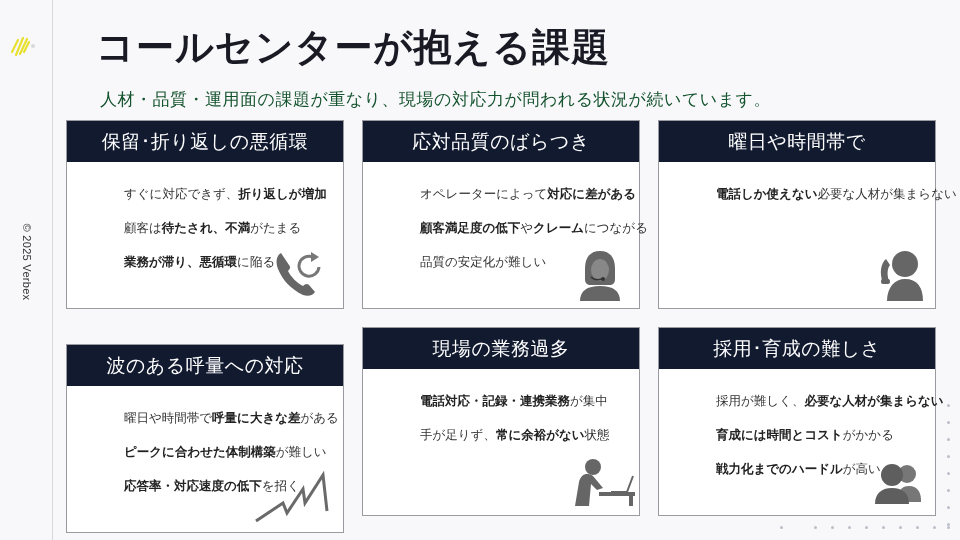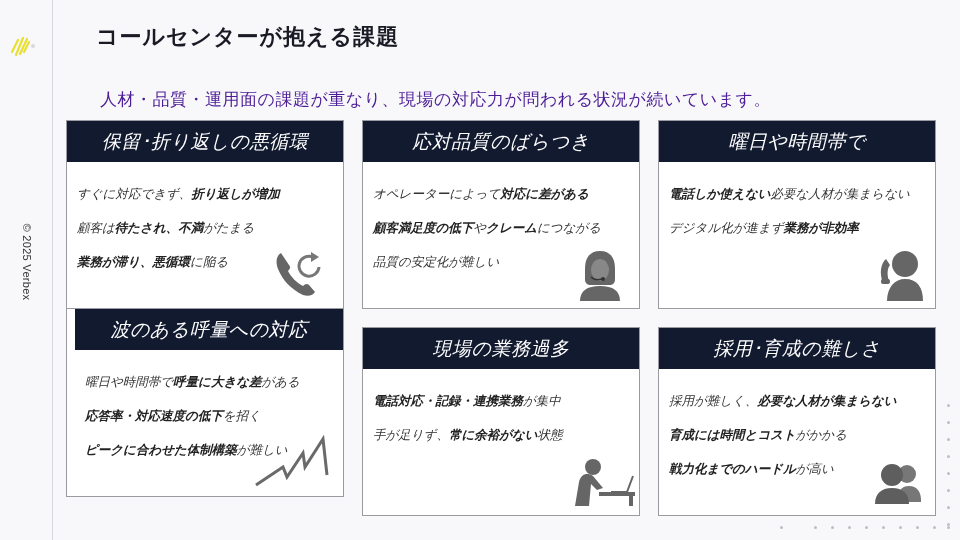--- a/index.html
+++ b/index.html
@@ -17,39 +17,40 @@
   }
   .logo { position: absolute; left: 8px; top: 30px; width: 30px; height: 30px; }
   .copyright {
     position: absolute; left: 27px; top: 262px;
     transform: translate(-50%, -50%) rotate(90deg);
     white-space: nowrap; font-size: 11px; color: #333;
     font-family: "Liberation Sans", sans-serif; letter-spacing: 0.3px;
   }
   .title {
     position: absolute; left: 96px; top: 22px;
-    font-size: 22px; font-weight: bold; color: #1a1a24; letter-spacing: 1px;
+    font-size: 38px; font-weight: bold; color: #1a1a24; letter-spacing: 1px;
   }
   .subtitle {
     position: absolute; left: 100px; top: 88px;
-    font-size: 17px; color: #4c1d95; letter-spacing: 0.5px;
+    font-size: 17px; color: #14532d; letter-spacing: 0.5px;
   }
   .card {
     position: absolute; width: 278px; height: 189px;
-    background: #ffffff; border: 1px solid #9a9aa0; font-style: italic;
+    background: #ffffff; border: 1px solid #9a9aa0;
   }
   .card-header {
     height: 41px; background: #121a30;
     color: #fff; font-size: 19px; text-align: center; line-height: 41px;
     letter-spacing: 0.5px;
   }
   .card-body { position: relative; padding: 22px 0 0 10px; }
   .line {
     font-size: 12.5px; color: #333; height: 34px; line-height: 20px;
     white-space: nowrap;
+    margin-left: 47px;
   }
   .line b { color: #222; font-weight: bold; }
   .card-icon { position: absolute; }
   .dots-v { position: absolute; left: 947px; top: 404px; }
   .dots-v span, .dots-h span {
     position: absolute; width: 3px; height: 3px; border-radius: 50%; background: #bbbfc8;
   }
   .dots-h { position: absolute; left: 780px; top: 526px; }
 </style>
 </head>
@@ -98,36 +99,35 @@
     <path d="M3 52 C3 42 10 37 23 37 C36 37 43 42 43 52 Z" fill="#666"></path>
     <path d="M14 28 Q18 32 25 30" stroke="#333" stroke-width="1.5" fill="none"></path>
     <circle cx="26" cy="30" r="2" fill="#333"></circle>
   </svg>
 </div>
 
 <div class="card" style="left:658px; top:120px;">
   <div class="card-header">曜日や時間帯で</div>
   <div class="card-body">
       <div class="line"><b>電話しか使えない</b><span>必要な人材が集まらない</span></div>
-      <div class="line"><span>デジタル化が進まず</span><b>業務が非効率</b></div>
     </div>
   <svg class="card-icon" style="left:218px; top:128px;" width="48" height="52" viewBox="0 0 48 52">
     <circle cx="28" cy="15" r="13" fill="#666"></circle>
     <path d="M10 52 C10 38 18 30 28 30 C40 30 46 38 46 52 Z" fill="#666"></path>
     <path d="M9 10 C4 14 2 24 6 34 L12 32 C10 26 10 20 13 16 Z" fill="#666"></path>
     <rect x="4" y="30" width="9" height="5" rx="2" fill="#666"></rect>
   </svg>
 </div>
 
-<div class="card" style="left:66px; top:308px;padding-left:8px;">
+<div class="card" style="left:66px; top:344px;">
   <div class="card-header">波のある呼量への対応</div>
   <div class="card-body">
       <div class="line"><span>曜日や時間帯で</span><b>呼量に大きな差</b><span>がある</span></div>
+      <div class="line"><b>ピークに合わせた体制構築</b><span>が難しい</span></div>
       <div class="line"><b>応答率・対応速度の低下</b><span>を招く</span></div>
-      <div class="line"><b>ピークに合わせた体制構築</b><span>が難しい</span></div>
     </div>
   <svg class="card-icon" style="left:186px; top:126px;" width="76" height="54" viewBox="0 0 76 54">
     <polyline points="3,50 30,32 34,42 50,18 52,32 70,4 74,40" fill="none" stroke="#6a6a6a" stroke-width="3" stroke-linejoin="miter"></polyline>
   </svg>
 </div>
 
 <div class="card" style="left:362px; top:327px;">
   <div class="card-header">現場の業務過多</div>
   <div class="card-body">
       <div class="line"><b>電話対応・記録・連携業務</b><span>が集中</span></div>

